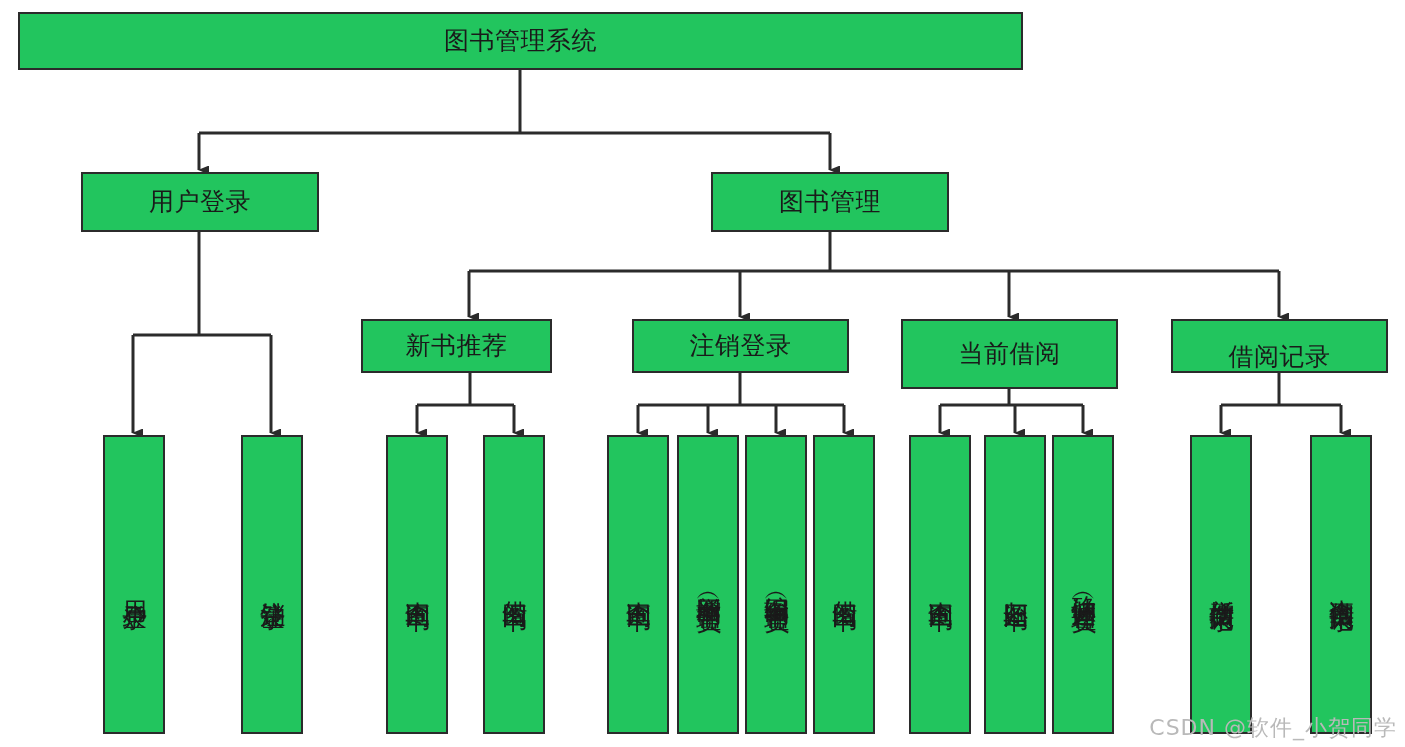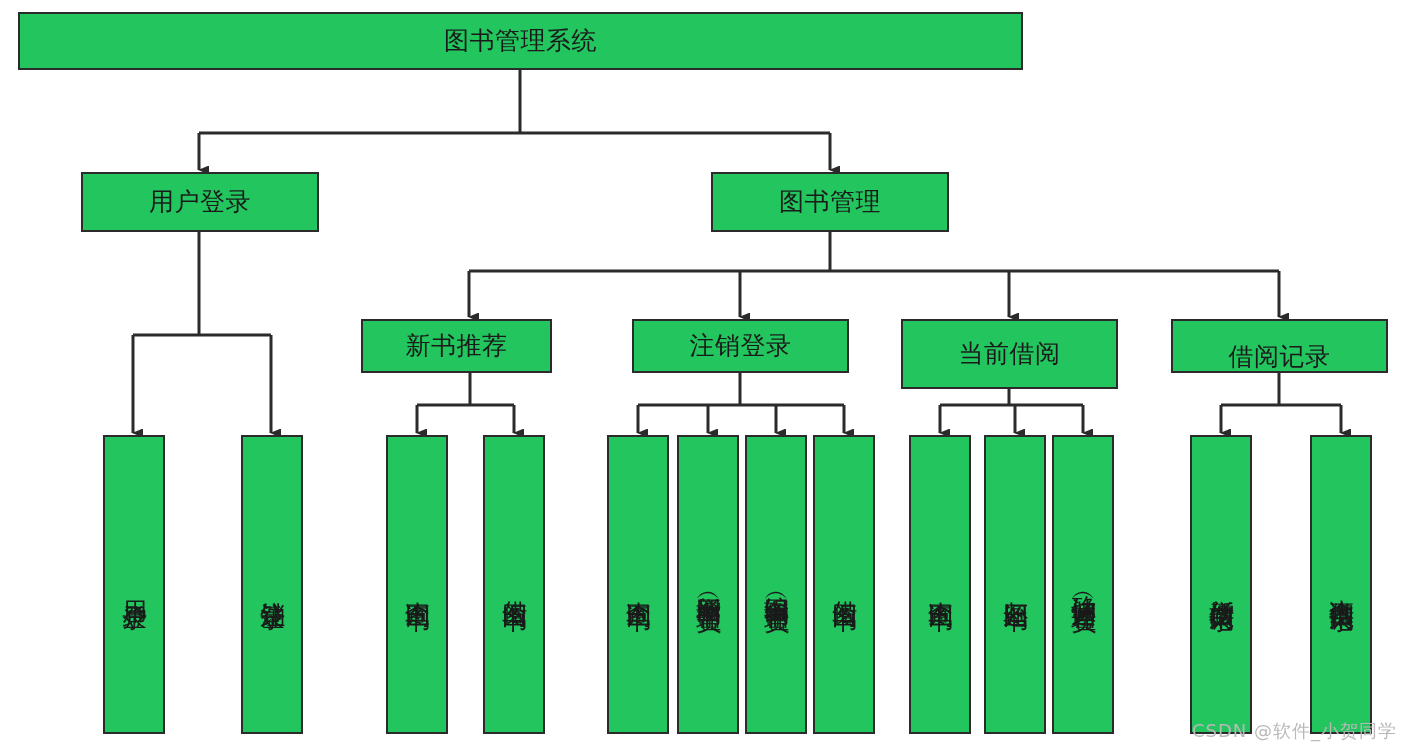--- a/index.html
+++ b/index.html
@@ -57,21 +57,21 @@
     font-size: 25px;
     line-height: 1.05;
     letter-spacing: 2px;
     white-space: nowrap;
     max-height: 100%;
   }
   #watermark {
     position: absolute;
     right: 8px;
     bottom: 4px;
-    font-size: 18px;
+    font-size: 22px;
     color: #b9b9b9;
     letter-spacing: 1px;
     white-space: nowrap;
   }
 </style>
 </head>
 <body>
 
 <div id="diagram-root">
 

